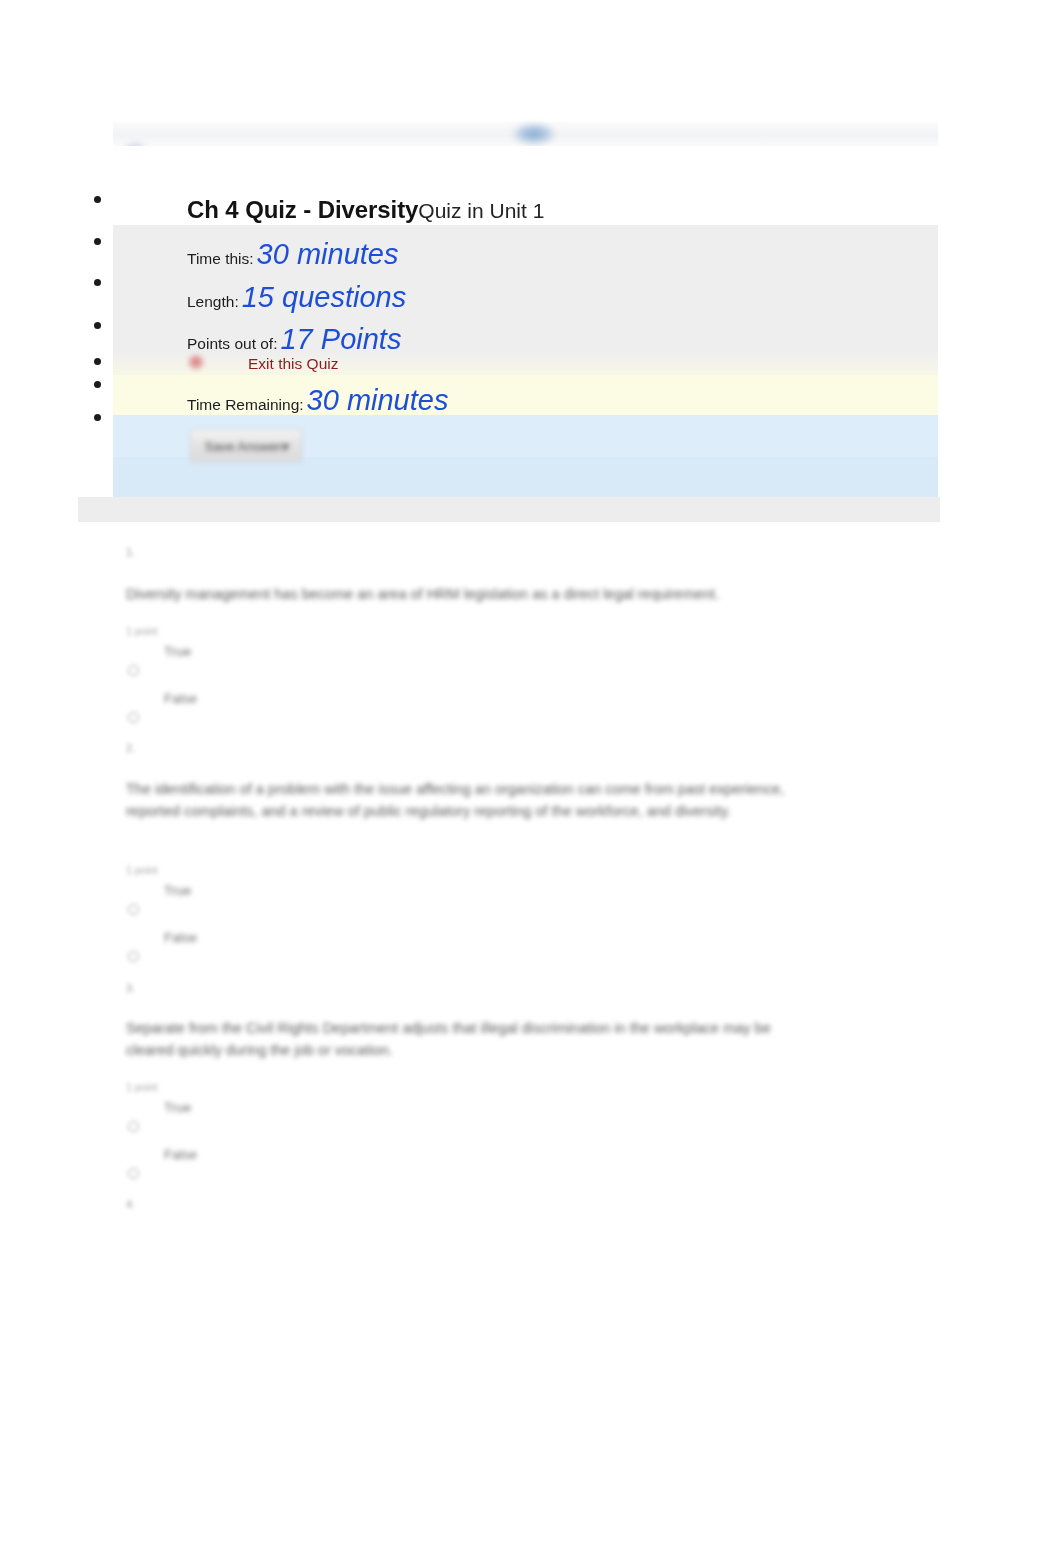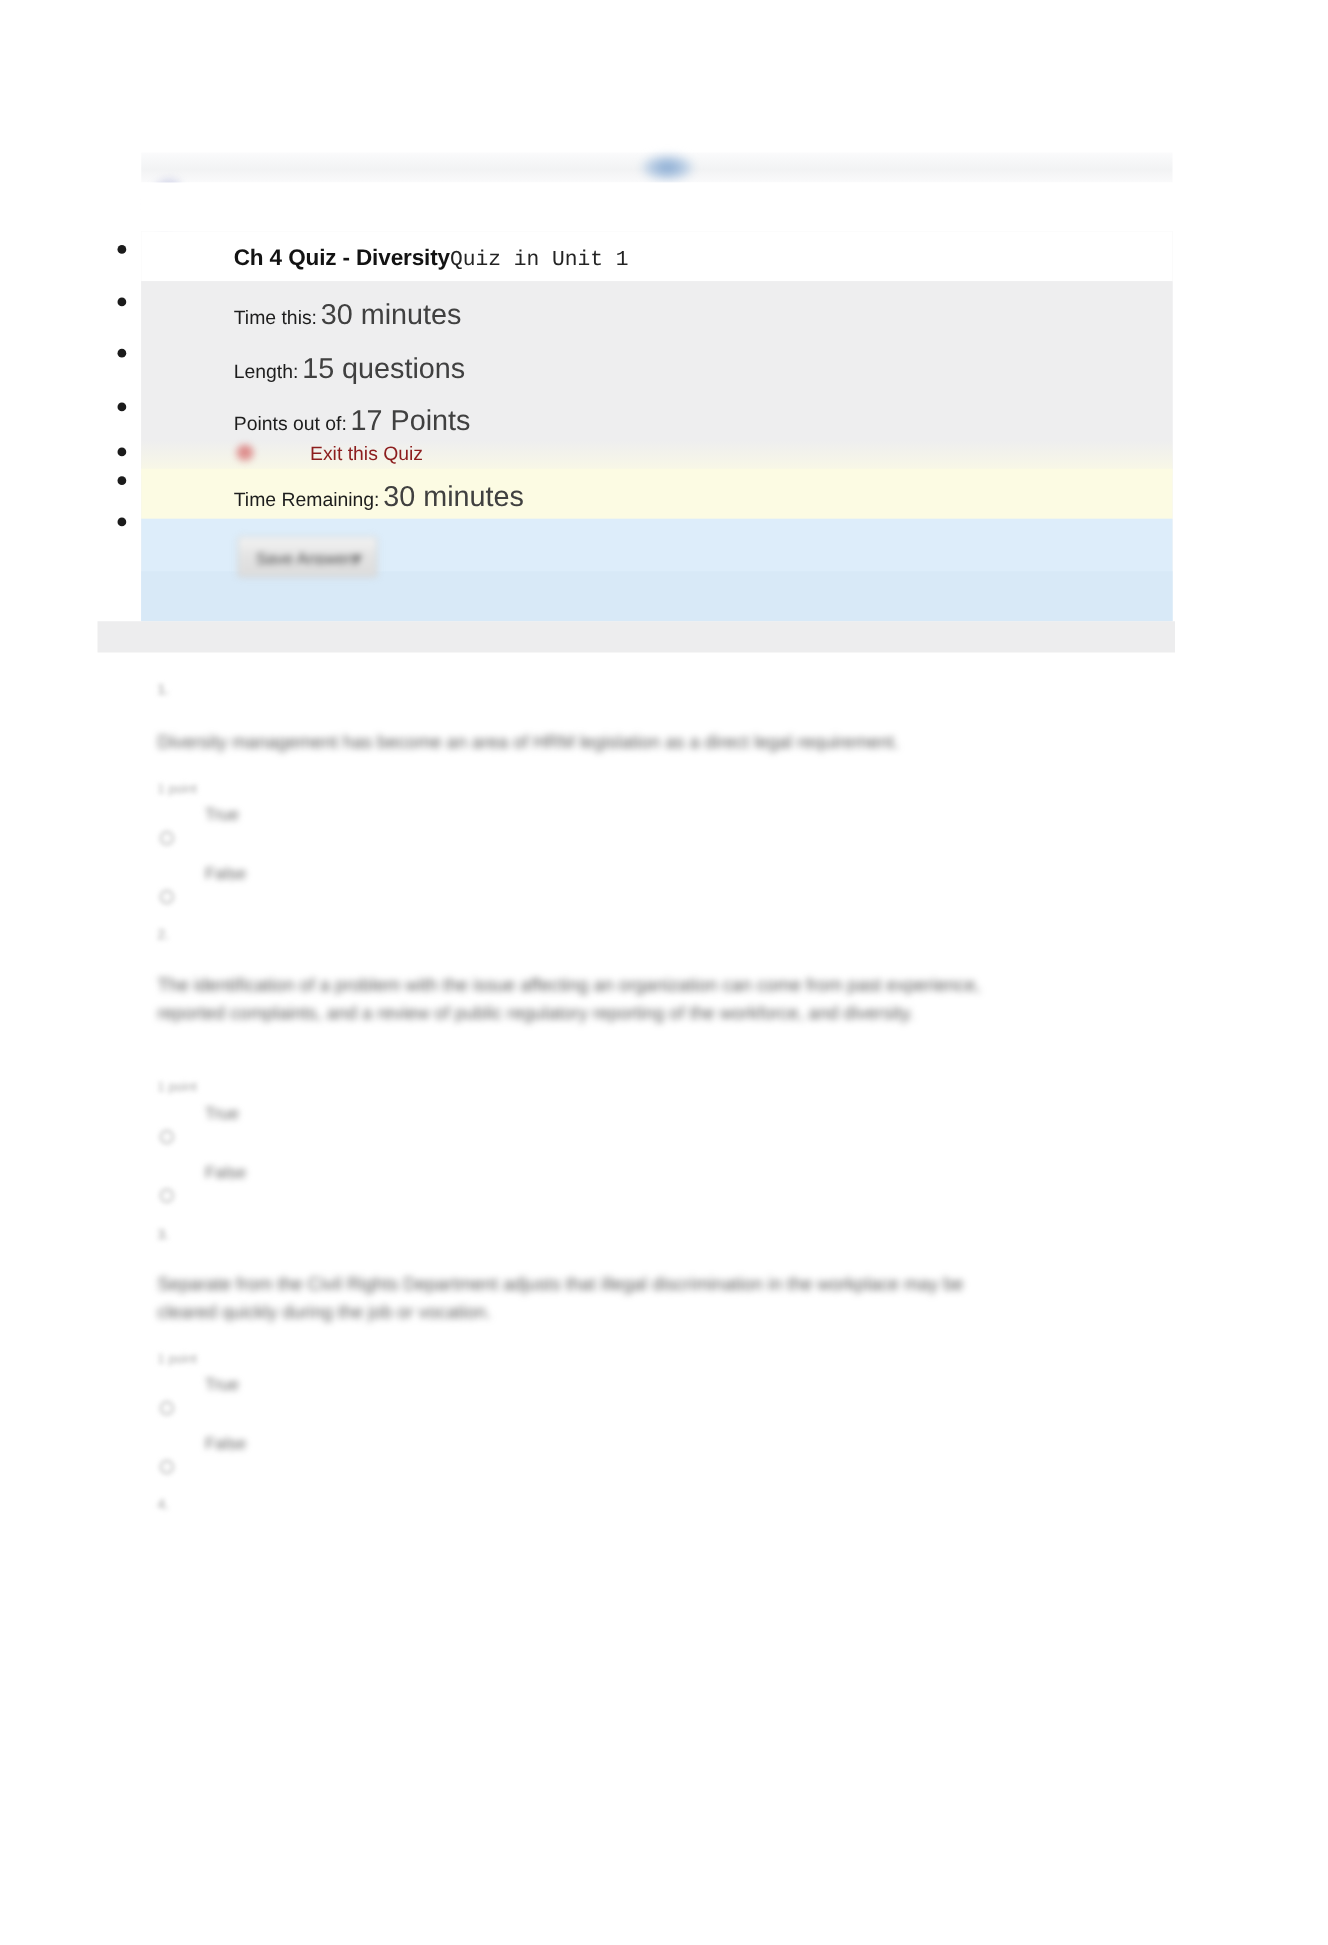--- a/index.html
+++ b/index.html
@@ -116,37 +116,37 @@
     position: absolute;
     left: 187px;
     white-space: nowrap;
     line-height: 1;
   }
   .lbl {
     color: #1d1d1d;
     font-size: 15.5px;
   }
   .val {
-    color: #404040;
-    font-size: 23px;
+    color: #1d4ed8;
+    font-size: 29px;
     margin-left: 3px;
+    font-style: italic;
   }
 
   #title-row { position: absolute; left: 187px; top: 196px; white-space: nowrap; }
   #title-main {
-    font-size: 18px;
+    font-size: 24px;
     font-weight: bold;
     color: #131313;
     letter-spacing: -0.1px;
   }
   #title-sub {
-    font-size: 17px;
+    font-size: 21px;
     font-weight: normal;
     color: #242424;
-    font-family: Liberation Mono, monospace;
   }
 
   #exit-row {
     position: absolute;
     left: 212px;
     top: 355px;
     white-space: nowrap;
     margin-left: 36px;
   }
   #exit-label {

